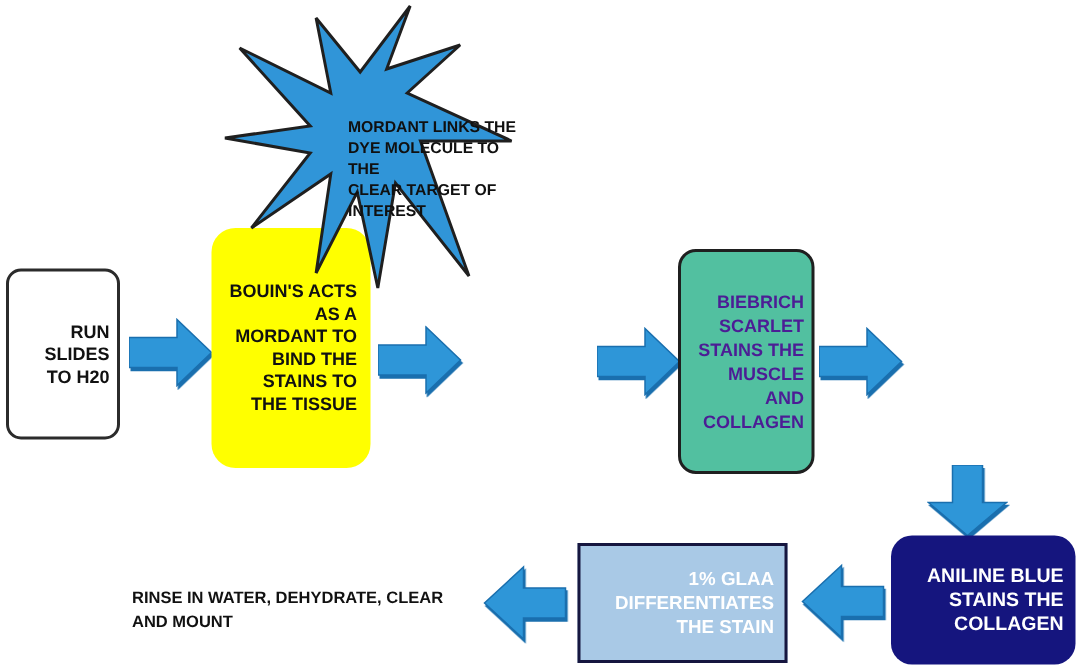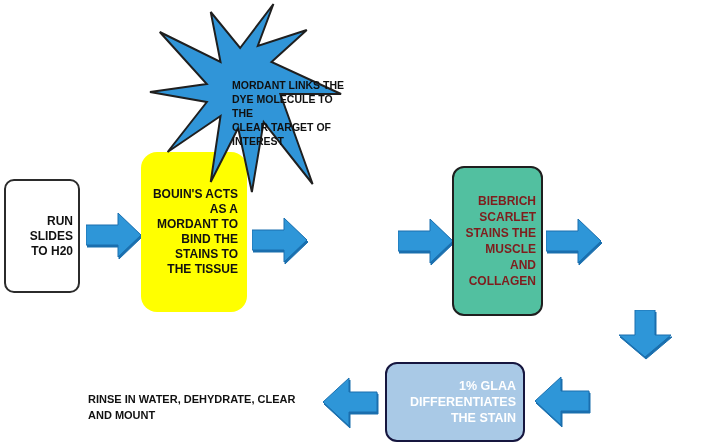--- a/index.html
+++ b/index.html
@@ -8,24 +8,24 @@
     font-family:"Liberation Sans","DejaVu Sans",sans-serif;overflow:hidden;
   }
   .node{
     position:absolute;display:flex;align-items:center;justify-content:center;
     text-align:right;font-weight:bold;box-sizing:border-box;
     line-height:15px;font-size:12px;color:#111;
   }
   .node-run{left:4px;top:179px;width:76px;height:114px;background:#ffffff;border:2px solid #2b2b2b;border-radius:10px;padding:0 5px;}
   .node-bouins{left:141px;top:152px;width:106px;height:160px;background:var(--node-yellow);border-radius:16px;padding:0 9px;z-index:2;}
   .node-weigerts{left:307px;top:177px;width:88px;height:132px;background:var(--node-purple);border:2px solid var(--outline-dark);border-radius:12px;padding:0 5px;z-index:2;}
-  .node-biebrich{left:452px;top:166px;width:91px;height:150px;background:var(--node-teal);border:2px solid var(--outline-dark);border-radius:12px;color:#7f1d1d;padding:0 5px;line-height:16px;}
+  .node-biebrich{left:452px;top:166px;width:91px;height:150px;background:var(--node-teal);border:2px solid var(--outline-dark);border-radius:12px;color:#4c1d95;padding:0 5px;line-height:16px;}
   .node-phos{left:600px;top:172px;width:88px;height:134px;background:var(--node-cream);border:2px solid var(--outline-dark);border-radius:14px;padding:0 7px;}
   .node-aniline{left:594px;top:357px;width:123px;height:86px;background:var(--node-navy);border-radius:14px;color:#ffffff;font-size:13px;line-height:16px;padding:0 8px;}
-  .node-glaa{left:385px;top:362px;width:140px;height:80px;background:var(--node-lightblue);border:2px solid #16163f;border-radius:12px;color:#ffffff;font-size:12.5px;line-height:16px;padding:0 7px;}
+  .node-glaa{left:385px;top:362px;width:140px;height:80px;background:var(--node-lightblue);border:2px solid #16163f;border-radius:0;color:#ffffff;font-size:12.5px;line-height:16px;padding:0 7px;}
   .rinse-text{
     position:absolute;left:88px;top:391px;width:212px;
     font-weight:bold;font-size:11px;line-height:16px;color:#111;text-align:left;
   }
   .arrow{position:absolute;filter:drop-shadow(1.5px 2px 0 var(--arrow-shadow));}
   .arrow polygon{fill:var(--arrow-blue);stroke:var(--arrow-shadow);stroke-width:1;}
   .a1{left:86px;top:212px;}
   .a2{left:252px;top:217px;}
   .a3{left:398px;top:218px;}
   .a4{left:546px;top:218px;}
@@ -81,20 +81,23 @@
 
   <svg class="arrow a4" width="56" height="46" viewBox="0 0 56 46">
     <polygon points="0,13 32,13 32,1 55,23 32,45 32,33 0,33"></polygon>
   </svg>
 
 
   <svg class="arrow adown" width="54" height="48" viewBox="0 0 54 48">
     <polygon points="17,0 37,0 37,25 53,25 27,47 1,25 17,25"></polygon>
   </svg>
 
+  <div class="node node-aniline">
+    <span>ANILINE BLUE STAINS THE COLLAGEN</span>
+  </div>
 
   <svg class="arrow a5" width="56" height="52" viewBox="0 0 56 52">
     <polygon points="55,16 27,16 27,2 1,26 27,50 27,36 55,36"></polygon>
   </svg>
 
   <div class="node node-glaa">
     <span>1% GLAA DIFFERENTIATES THE STAIN</span>
   </div>
 
   <svg class="arrow a6" width="56" height="52" viewBox="0 0 56 52">

